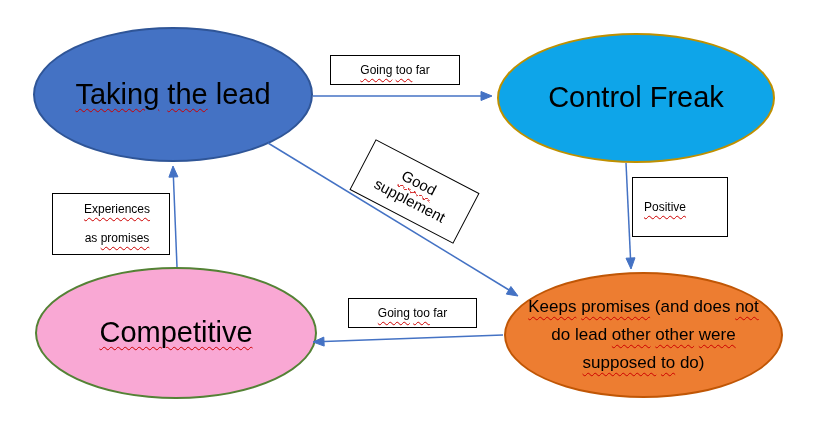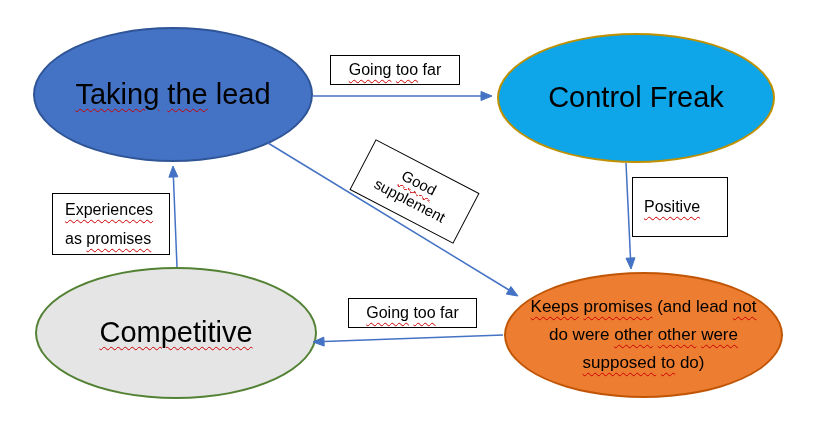--- a/index.html
+++ b/index.html
@@ -32,21 +32,21 @@
     z-index: 2;
   }
   .label-box {
     position: absolute;
     background: #ffffff;
     border: 1.5px solid #000000;
     box-sizing: border-box;
     display: flex;
     flex-direction: column;
     justify-content: center;
-    font-size: 16px;
+    font-size: 12px;
     z-index: 3;
   }
   .label-box .line { white-space: nowrap; }
   .centered { align-items: center; text-align: center; }
   .sq {
     text-decoration-line: underline;
     text-decoration-style: wavy;
     text-decoration-color: #CC0000;
     text-decoration-thickness: 1px;
     text-underline-offset: 4px;
@@ -58,28 +58,28 @@
 <div class="canvas">
 
   <div class="node" style="left: 33px; top: 27px; width: 280px; height: 135px; background-color: rgb(68, 114, 196); border-color: rgb(47, 85, 151);">
     <div class="node-text"><span class="sq">Taking</span><span> </span><span class="sq">the</span><span> lead</span></div>
   </div>
 
   <div class="node" style="left: 497px; top: 33px; width: 278px; height: 130px; background-color: #0ea5e9; border-color: rgb(191, 144, 0);">
     <div class="node-text"><span>Control Freak</span></div>
   </div>
 
-  <div class="node" style="left: 35px; top: 267px; width: 282px; height: 132px; background-color: #e5e5e5; border-color: rgb(84, 130, 53);">
+  <div class="node" style="left: 35px; top: 267px; width: 282px; height: 132px; background-color: #f9a8d4; border-color: rgb(84, 130, 53);">
     <div class="node-text"><span class="sq">Competitive</span></div>
   </div>
 
   <div class="node" style="left: 504px; top: 272px; width: 279px; height: 126px; background-color: rgb(237, 125, 49); border-color: rgb(192, 86, 5);">
     <div class="node-text-small">
-      <div class="line"><span class="sq">Keeps</span><span> </span><span class="sq">promises</span><span> (and lead </span><span class="sq">not</span></div>
-      <div class="line"><span>do were </span><span class="sq">other</span><span> </span><span class="sq">other</span><span> </span><span class="sq">were</span></div>
+      <div class="line"><span class="sq">Keeps</span><span> </span><span class="sq">promises</span><span> (and does </span><span class="sq">not</span></div>
+      <div class="line"><span>do lead </span><span class="sq">other</span><span> </span><span class="sq">other</span><span> </span><span class="sq">were</span></div>
       <div class="line"><span class="sq">supposed</span><span> </span><span class="sq">to</span><span> do)</span></div>
     </div>
   </div>
 
   <svg class="arrow-layer" viewBox="0 0 828 423" xmlns="http://www.w3.org/2000/svg">
     <g style="stroke: rgb(68, 114, 196); fill: rgb(68, 114, 196);">
       <line x1="313" y1="96" x2="482" y2="96" stroke-width="1.5"></line>
       <polygon points="492,96 481,91.5 481,100.5" stroke-width="1"></polygon>
     </g>
     <g style="stroke: rgb(68, 114, 196); fill: rgb(68, 114, 196);">
@@ -106,21 +106,21 @@
 
   <div class="label-box centered" style="left:356px; top:163px; width:117px; height:57px; transform:rotate(27.5deg); font-size:15px; line-height:20px;">
     <div class="line"><span class="sq">Good</span></div>
     <div class="line"><span>supplement</span></div>
   </div>
 
   <div class="label-box" style="left:632px; top:177px; width:96px; height:60px; padding-left:11px; line-height:28px;">
     <div class="line"><span class="sq">Positive</span></div>
   </div>
 
-  <div class="label-box" style="left:52px; top:193px; width:118px; height:62px; padding-left:12px; line-height:29px;">
+  <div class="label-box" style="left:52px; top:193px; width:118px; height:62px; padding-left:12px; line-height:29px;align-items:center;">
     <div class="line"><span class="sq">Experiences</span></div>
     <div class="line"><span>as </span><span class="sq">promises</span></div>
   </div>
 
   <div class="label-box centered" style="left:348px; top:298px; width:129px; height:30px;">
     <div class="line"><span class="sq">Going</span><span> </span><span class="sq">too</span><span> far</span></div>
   </div>
 
 </div>
 

